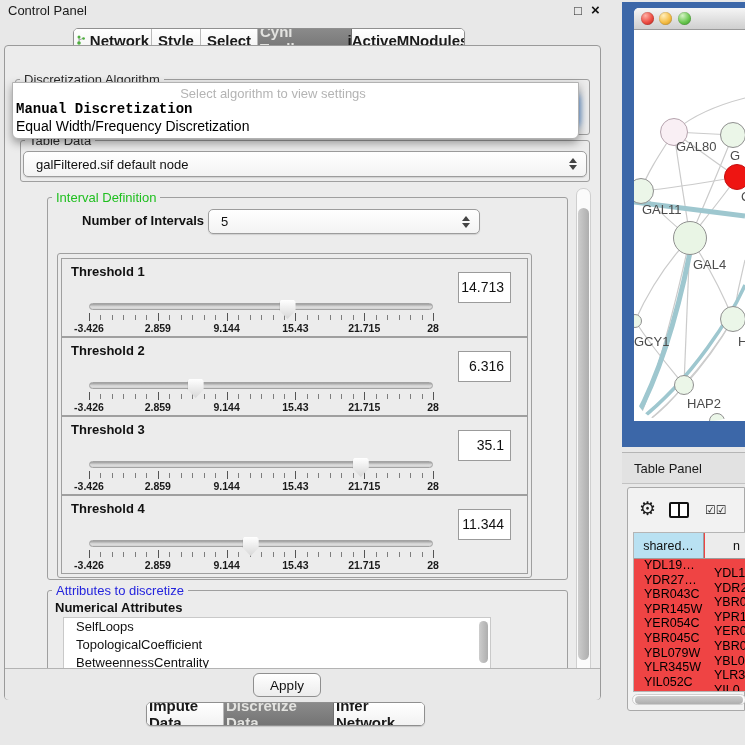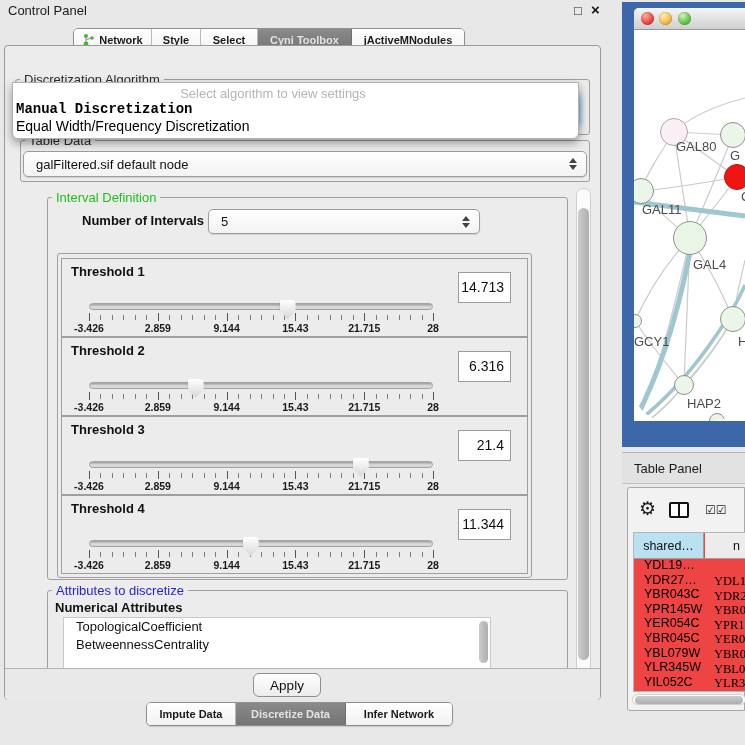--- a/index.html
+++ b/index.html
@@ -10,21 +10,21 @@
 
   
   #cp-titlebar{left:0;top:0;width:620px;height:22px;text-align:right;}
   #cp-title{left:8px;top:3px;font-size:13px;color:#1a1a1a;}
   #float-btn{left:574px;top:3px;font-size:13px;color:#222;cursor:default;}
   #close-btn{left:591px;top:1px;font-size:15px;font-weight:bold;color:#111;}
 
   
   .seg-group{display:flex;border:1px solid #8f8f8f;border-radius:5px;overflow:hidden;
              background:#fdfdfd;box-shadow:0 1px 1px rgba(0,0,0,.15);}
-  .seg{font-size:11px;font-weight:600;color:#1a1a1a;background:linear-gradient(#ffffff,#f2f2f2);
+  .seg{font-size:15px;font-weight:600;color:#1a1a1a;background:linear-gradient(#ffffff,#f2f2f2);
        display:flex;align-items:center;justify-content:center;border-right:1px solid #b9b9b9;
        height:22px;padding:0 2px;box-sizing:border-box;}
   .seg:last-child{border-right:none;}
   .seg.active{background:linear-gradient(#8a8a8a,#747474);color:#e3e3e0;border-right-color:#6f6f6f;}
   #top-tabs{left:73px;top:28px;}
   #bottom-tabs{left:146px;top:702px;}
 
   
   #main-panel{left:4px;top:45px;width:597px;height:655px;background:#ececec;
               border:1px solid #9a9a9a;border-radius:4px;box-sizing:border-box;}
@@ -120,21 +120,21 @@
   #tp-grid{left:5px;top:44px;width:113px;height:160px;background:#ef4444;border:1px solid #b5b5b5;
            border-right:none;box-sizing:border-box;overflow:hidden;}
   #tp-headrow{position:absolute;left:0;top:0;width:113px;height:25px;border-bottom:1px solid #9d9d9d;font-size:12.5px;}
   #tp-col1{position:absolute;left:0;top:0;width:70px;height:25px;background:#b9e1f2;
            border-right:1px solid #9d9d9d;display:flex;align-items:center;justify-content:center;box-sizing:border-box;}
   #tp-col2{position:absolute;left:71px;top:0;width:60px;height:25px;background:#ececec;
            display:flex;align-items:center;padding-left:28px;box-sizing:border-box;}
   #tp-rows{position:absolute;left:0;top:25px;width:113px;height:133px;}
   .tp-row{position:absolute;left:0;width:113px;height:14.6px;font-size:12.5px;color:#000;}
   .tp-row .c1{position:absolute;left:10px;top:0;}
-  .tp-row .c2{position:absolute;left:80px;top:16px;font-family:Liberation Serif, serif;}
+  .tp-row .c2{position:absolute;left:80px;top:8px;}
   #tp-hscroll{left:4px;top:206px;width:114px;height:11px;}
 </style>
 </head>
 <body>
 
 <div id="root">
 
   <div class="abs" id="cp-titlebar">
     <span class="abs" id="cp-title">Control Panel</span>
     <span class="abs" id="float-btn">□</span>
@@ -258,21 +258,21 @@
           <div class="mtick" style="left: 40%;"></div>
           <span class="tick-label" style="left: 40%;">9.144</span>
           <div class="mtick" style="left: 60%;"></div>
           <span class="tick-label" style="left: 60%;">15.43</span>
           <div class="mtick" style="left: 80%;"></div>
           <span class="tick-label" style="left: 80%;">21.715</span>
           <div class="mtick" style="left: 100%;"></div>
           <span class="tick-label" style="left: 100%;">28</span>
         </div>
     </div>
-    <div class="val-box">21.4</div>
+    <div class="val-box">35.1</div>
   </div>
   <div class="abs th-panel" style="left:61px;top:495px;width:467px;height:79px;">
     <div class="th-title">Threshold 4</div>
     <div class="slider">
       <div class="track"></div>
       <div class="sthumb" style="left: 46.9993%;"></div>
       <div class="ticks"></div>
       <div class="tick-row">
           <div class="mtick" style="left: 0%;"></div>
           <span class="tick-label" style="left: 0%;">-3.426</span>
@@ -288,41 +288,42 @@
           <span class="tick-label" style="left: 100%;">28</span>
         </div>
     </div>
     <div class="val-box">11.344</div>
   </div>
 
   <div class="abs groupbox" style="left:47px;top:590px;width:521px;height:105px;"></div>
   <div class="abs grouplabel lbl-blue" style="left:52px;top:583px;">Attributes to discretize</div>
   <div class="abs" style="left:55px;top:600px;font-size:13px;font-weight:bold;">Numerical Attributes</div>
   <div class="abs" id="attr-list">
+    <div class="attr-item">SelfLoops</div>
     <div class="attr-item">TopologicalCoefficient</div>
     <div class="attr-item">BetweennessCentrality</div>
     <div class="thumb-v" style="position:absolute;right:2px;top:3px;width:9px;height:42px;"></div>
   </div>
 
   <div class="abs vtrack" style="left:576px;top:188px;width:15px;height:504px;">
     <div class="thumb-v" style="position:absolute;left:1px;top:19px;width:11px;height:452px;"></div>
   </div>
 
   <div class="abs" id="apply-bar">
     <div id="apply-btn">Apply</div>
   </div>
 
   <div class="abs seg-group" id="bottom-tabs">
-    <div class="seg" style="width:89px">
+    <div class="seg" style="width:77px">
       <span>Impute Data</span>
       </div>
     <div class="seg active" style="width:110px">
       <span>Discretize Data</span>
       </div>
-    <div class="seg" style="width:106px">
+    <div class="seg" style="width:90px">
       <span>Infer Network</span>
       </div>
   </div>
 
   <div class="abs" id="net-frame"></div>
   <div class="abs" id="net-window">
     <div class="abs" id="net-titlebar">
       <div class="tl" id="tl-red"></div>
       <div class="tl" id="tl-yellow"></div>
       <div class="tl" id="tl-green"></div>

